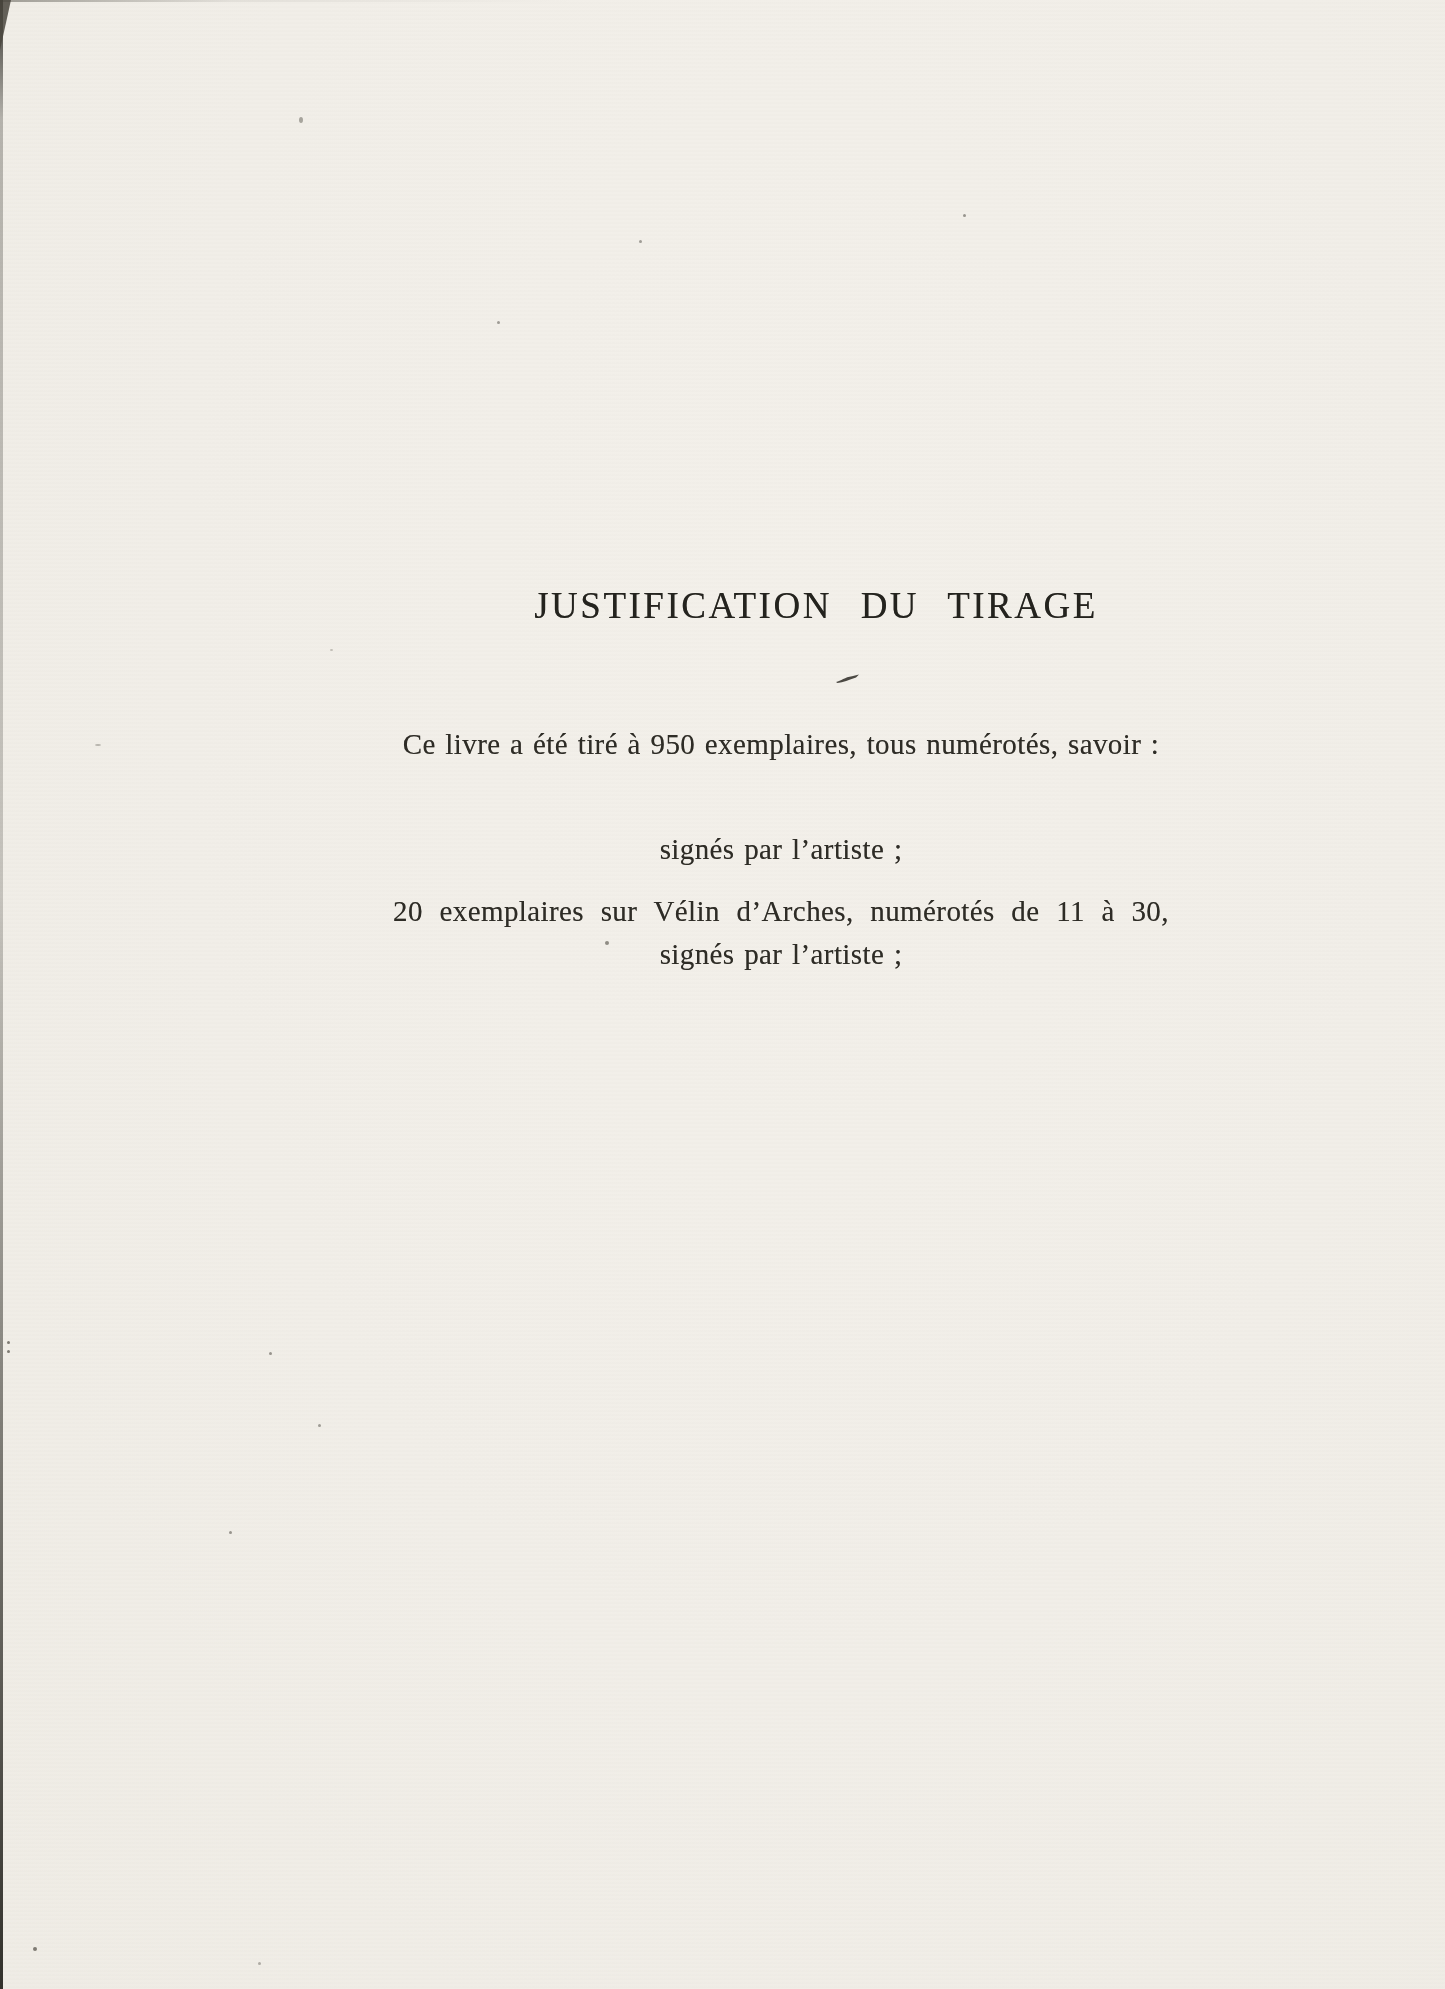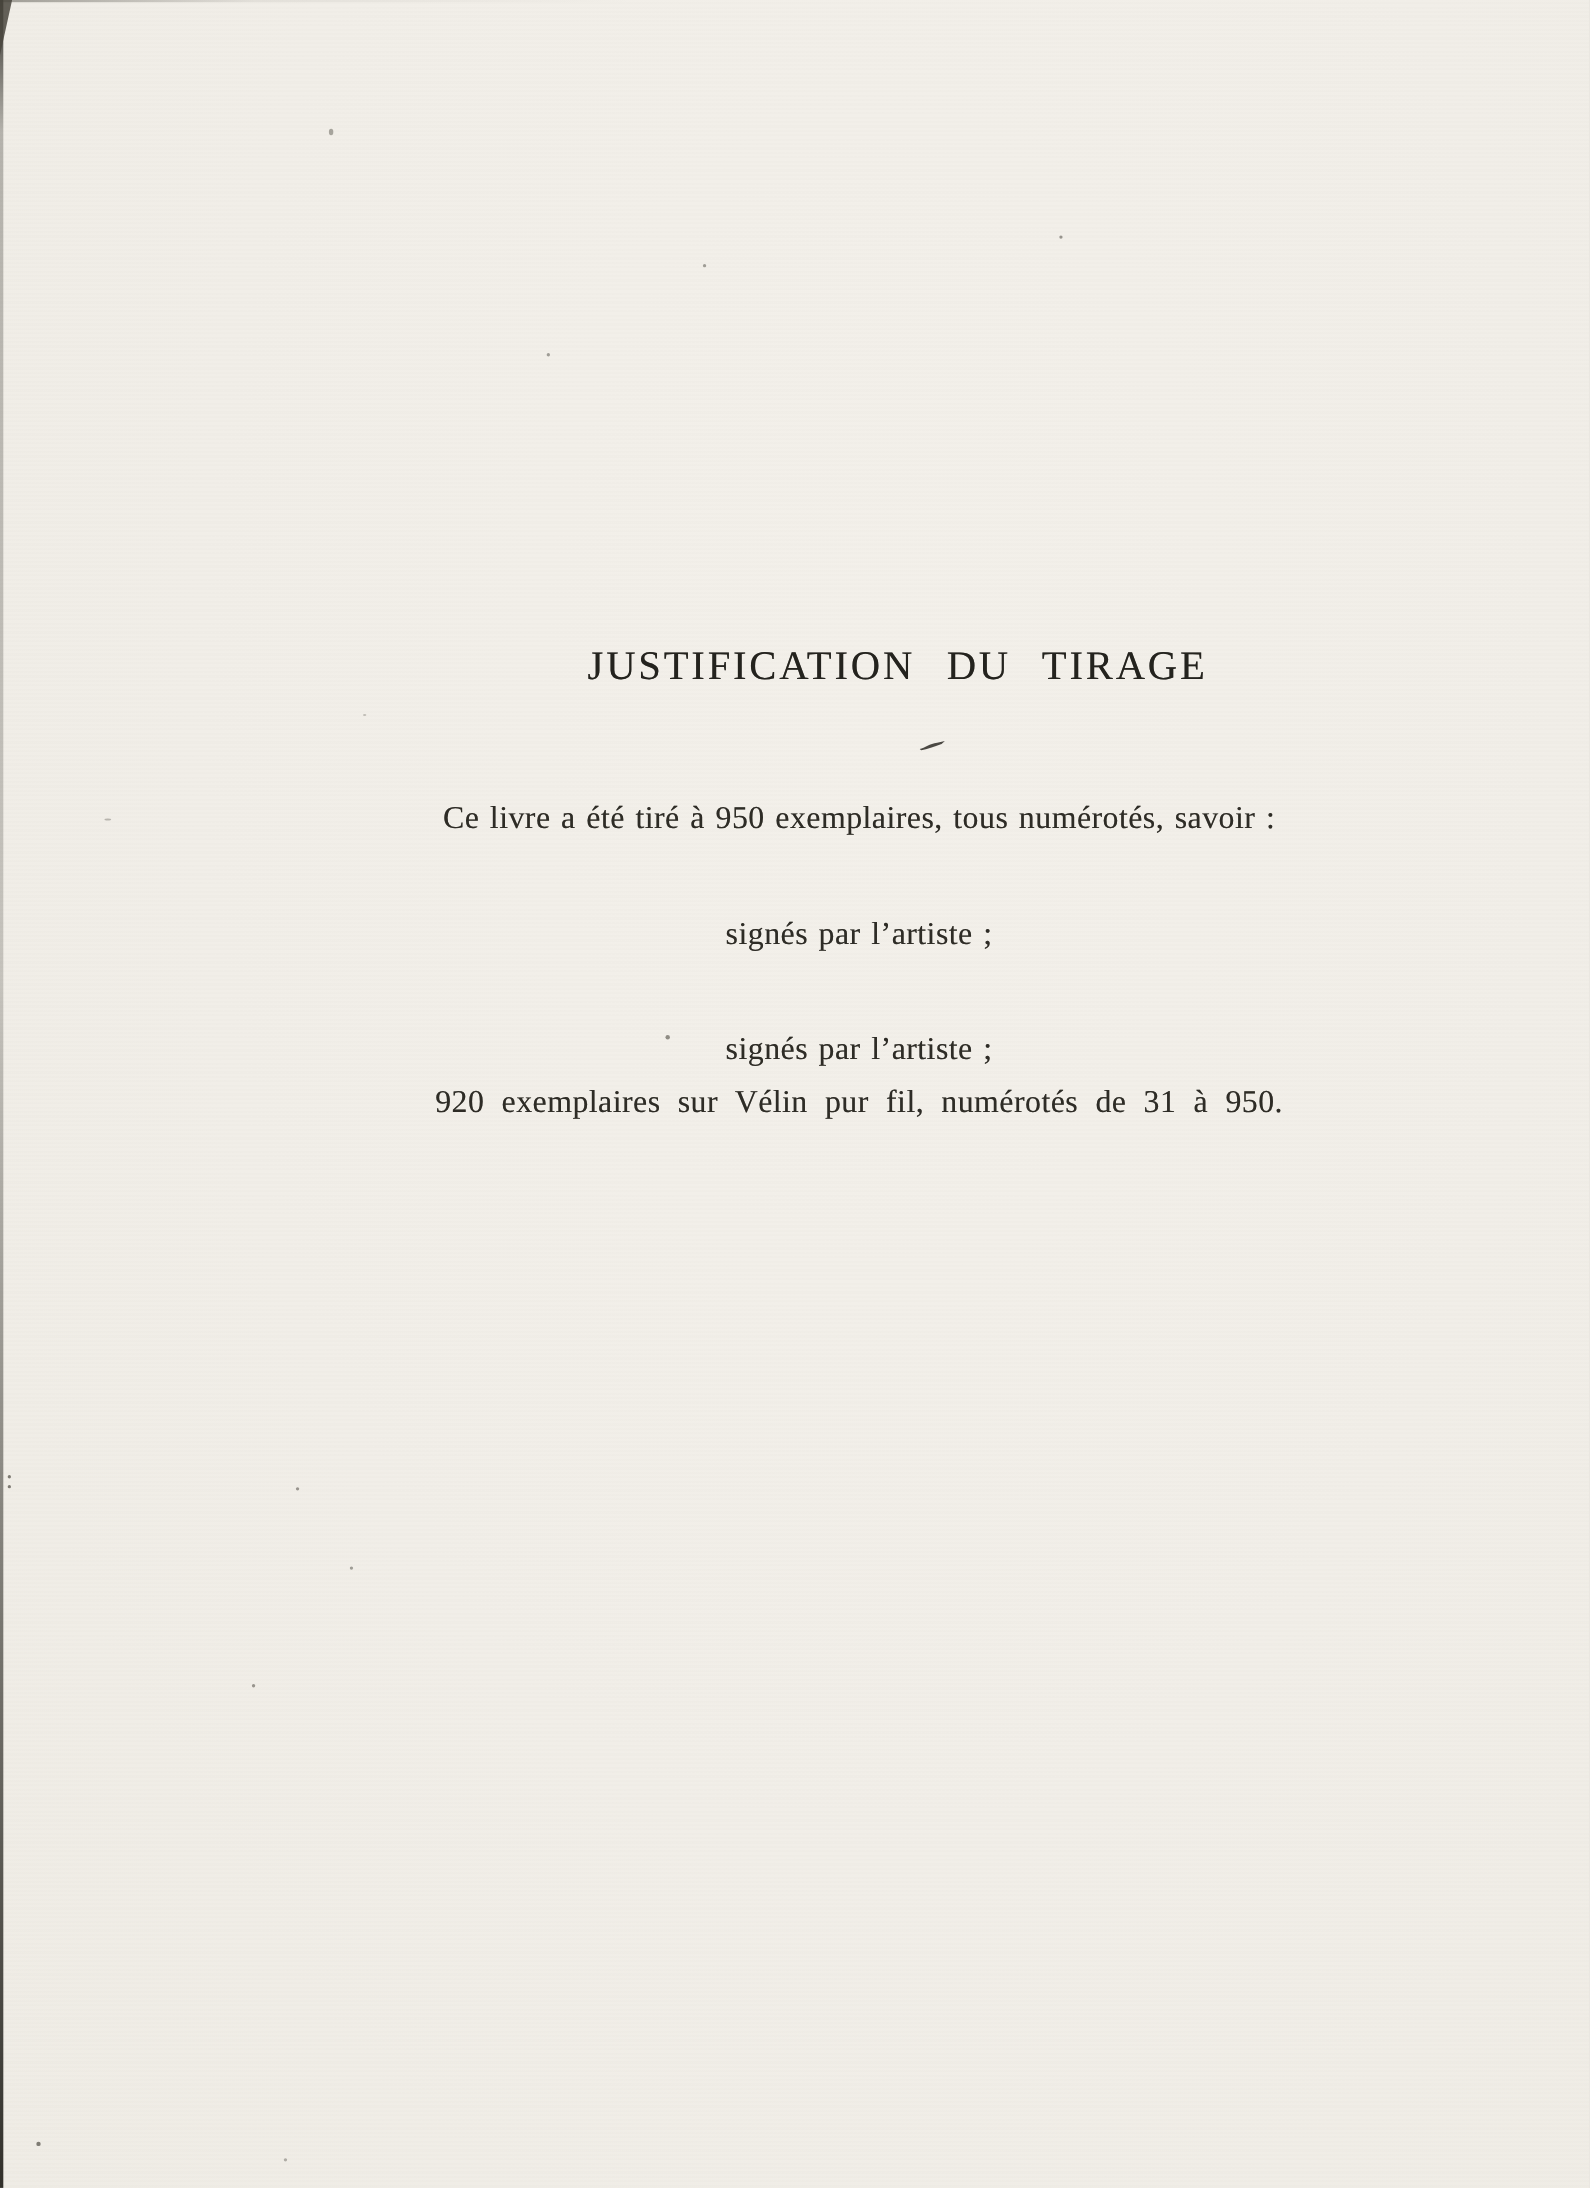--- a/index.html
+++ b/index.html
@@ -86,22 +86,22 @@
   <div class="title">JUSTIFICATION DU TIRAGE</div>
 
   <div class="ornament">
     <svg width="24" height="10" viewBox="0 0 24 10">
       <path d="M0,8 C5,7 9,3 16,2.2 L23,0.6 L20,3.4 C13,5.6 7,8.4 1.5,9 Z" fill="#33312b" opacity="0.88"></path>
     </svg>
   </div>
 
   <div class="line l1">Ce livre a été tiré à 950 exemplaires, tous numérotés, savoir :</div>
   <div class="line l3">signés par l’artiste ;</div>
+  <div class="line l4">20 exemplaires sur Vélin d’Arches, numérotés de 11 à 30,</div>
   <div class="line l5">signés par l’artiste ;</div>
-  <div class="line l6">920 exemplaires sur Vélin pur fil, numérotés de 31 à 950.</div>
 
   <div id="specks">
       <div class="speck" style="left: 299px; top: 117px; width: 4px; height: 6px; opacity: 0.45;"></div>
       <div class="speck" style="left: 963px; top: 214px; width: 3px; height: 3px; opacity: 0.55;"></div>
       <div class="speck" style="left: 639px; top: 240px; width: 3px; height: 3px; opacity: 0.5;"></div>
       <div class="speck" style="left: 497px; top: 321px; width: 3px; height: 3px; opacity: 0.5;"></div>
       <div class="speck" style="left: 330px; top: 649px; width: 3px; height: 2px; opacity: 0.3;"></div>
       <div class="speck" style="left: 95px; top: 744px; width: 6px; height: 2px; opacity: 0.35;"></div>
       <div class="speck" style="left: 605px; top: 941px; width: 4px; height: 4px; opacity: 0.6;"></div>
       <div class="speck" style="left: 7px; top: 1341px; width: 3px; height: 3px; opacity: 0.7;"></div>

